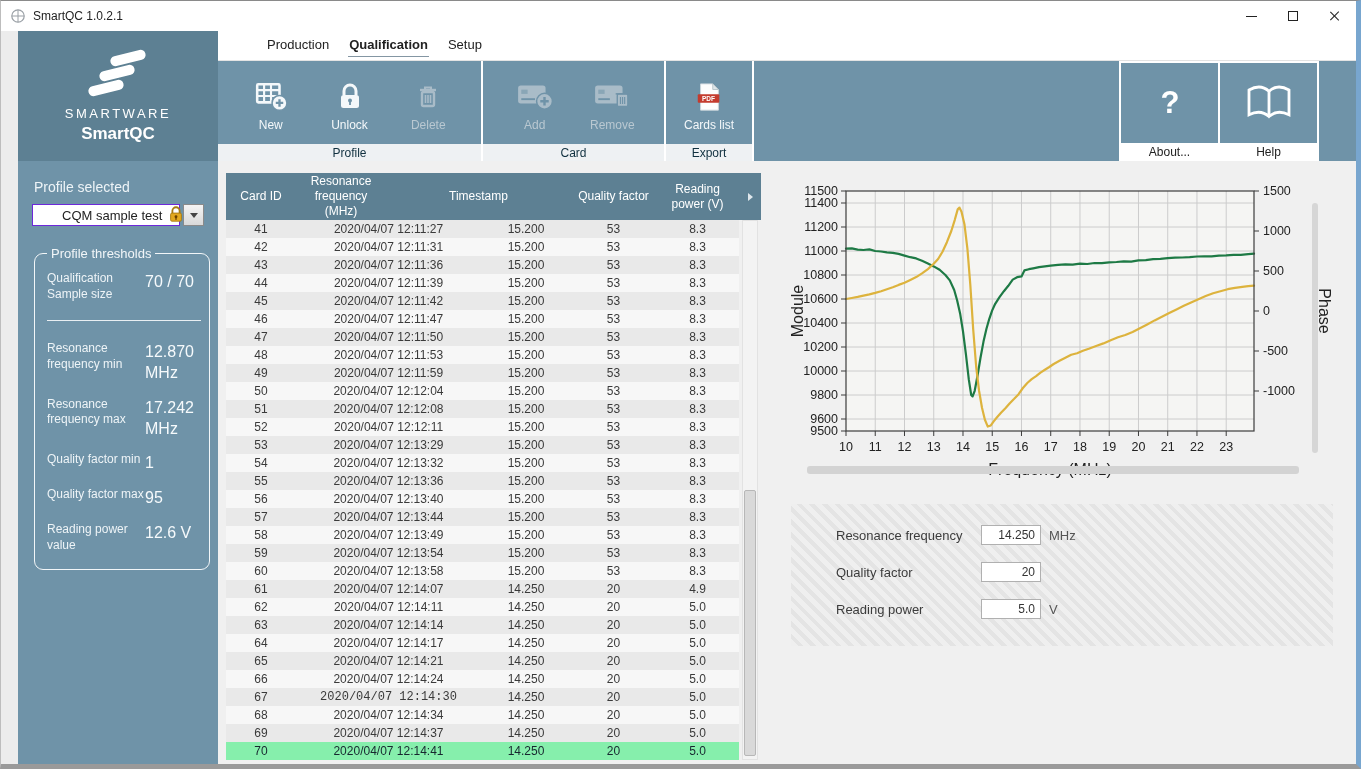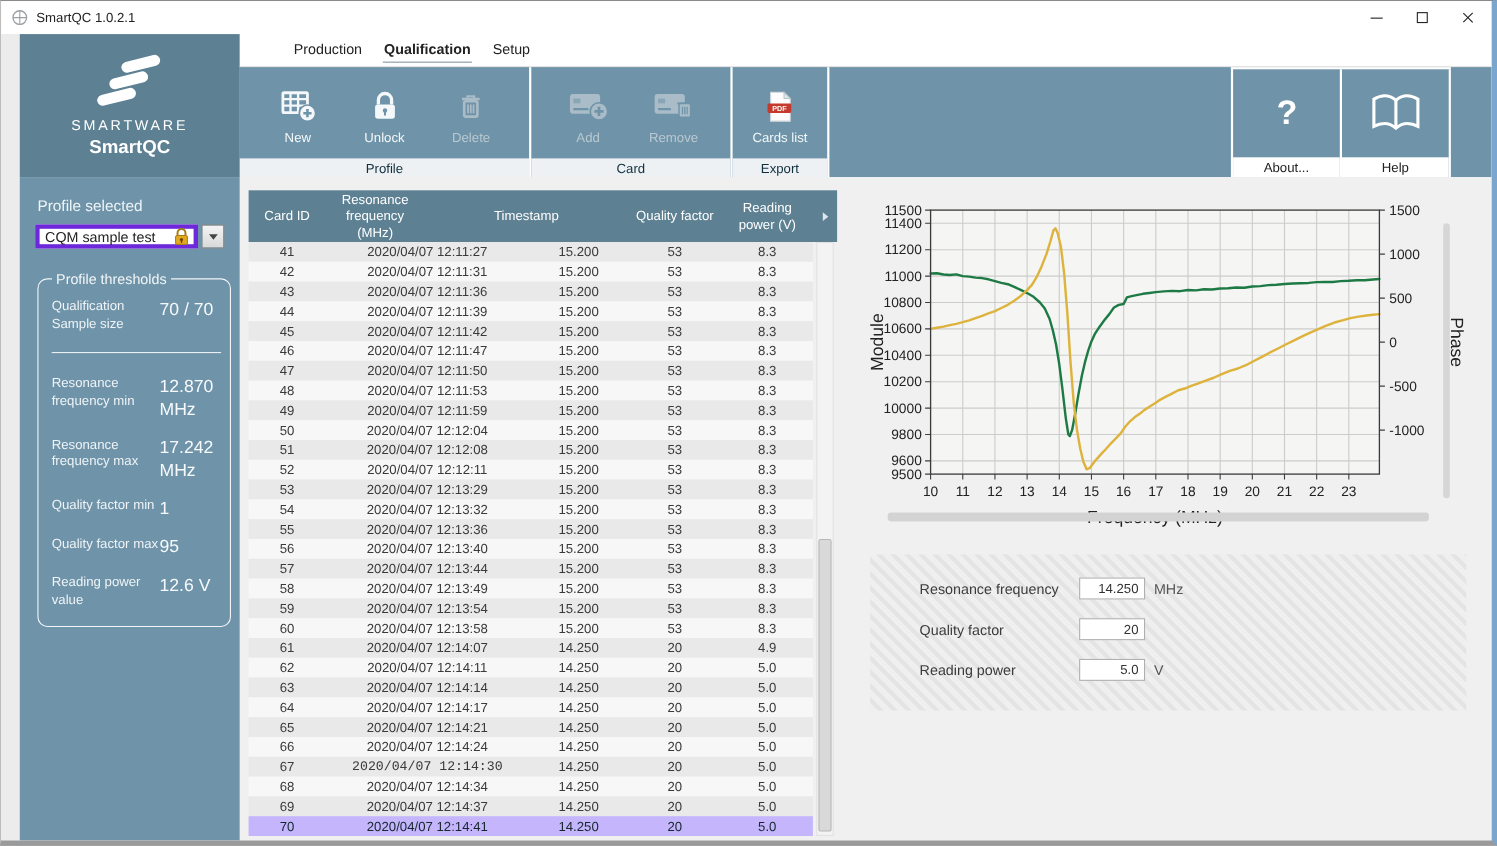--- a/index.html
+++ b/index.html
@@ -21,21 +21,21 @@
   .side-strip{position:absolute;left:0;top:30px;bottom:0;width:17px;background:#ececec;}
   .sidebar{position:absolute;left:17px;top:30px;bottom:0;width:200px;display:flex;flex-direction:column;}
   .logo-block{height:130px;background:#5d8093;display:flex;flex-direction:column;align-items:center;justify-content:center;flex:none;}
   .logo-mark{position:relative;width:64px;height:50px;margin-top:2px;}
   .logo-mark .bar{position:absolute;width:36px;height:10px;border-radius:5px;background:#fff;transform:rotate(-14deg);}
   .brand-name{color:#fff;font-size:13px;letter-spacing:2.5px;margin-top:6px;}
   .brand-product{color:#fff;font-size:17px;font-weight:bold;margin-top:3px;}
   .profile-section{flex:1;background:#6f93a8;padding:14px 0 0 14px;}
   .ps-label{color:#eef4f7;font-size:14px;margin:4px 0 9px 2px;}
   .combo-row{display:flex;align-items:center;}
-  .combo-box{position:relative;width:148px;height:22px;background:#fff;border:4px solid #6d28d9;display:flex;align-items:center;}
+  .combo-box{position:relative;width:148px;height:22px;background:#fff;border:1px solid #6d28d9;display:flex;padding-left:24px;}
   .combo-text{font-size:13px;color:#222;padding-left:5px;flex:1;white-space:nowrap;overflow:hidden;border:none;outline:none;background:transparent;width:110px;}
   .combo-lock{flex:none;margin-right:2px;}
   .combo-arrow{width:21px;height:22px;margin-left:3px;background:linear-gradient(#f4f4f4,#d9d9d9);border:1px solid #8a8a8a;display:flex;align-items:center;justify-content:center;}
   .combo-arrow .tri{width:0;height:0;border-left:4px solid transparent;border-right:4px solid transparent;border-top:5px solid #444;}
   .thresholds{margin:20px 10px 0 2px;border:1.5px solid #f2f6f8;border-radius:9px;padding:10px 8px 14px 12px;width:176px;}
   .thresholds legend{color:#f2f6f8;font-size:13px;padding:0 4px;}
   .th-item{display:flex;margin-bottom:13px;}
   .th-label{width:98px;font-size:12px;color:#eef4f7;line-height:1.3;flex:none;}
   .th-value{font-size:16px;color:#f6fafc;line-height:1.3;padding-top:1px;}
   .th-sep{height:1px;background:#e8eef2;margin:18px 0 20px 0;}
@@ -64,21 +64,21 @@
   
   .dtable{position:absolute;left:8px;top:12px;width:535px;}
   .dt-header{display:flex;height:47px;background:#5d8093;color:#fff;}
   .dt-hcell{display:flex;align-items:center;justify-content:center;text-align:center;font-size:12px;line-height:1.25;padding:0 2px;}
   .dt-harrow{display:flex;align-items:center;justify-content:center;}
   .dt-harrow .tri{width:0;height:0;border-top:4px solid transparent;border-bottom:4px solid transparent;border-left:5px solid #dfe7ec;}
   .dt-body{display:flex;flex-direction:column;height:540px;width:513px;}
   .dt-row{flex:1;display:flex;align-items:center;font-size:12px;color:#3a3a3a;}
   .dt-row.odd{background:#e9e9e9;}
   .dt-row.even{background:#f7f7f7;}
-  .dt-row.selected{background:#c4b5fd;color:#17272f;}
+  .dt-row.selected{background:#86efac;color:#17272f;}
   .dt-cell{text-align:center;}
   .dt-vscroll{position:absolute;right:3px;top:47px;width:16px;height:540px;background:#f3f3f3;border:1px solid #e2e2e2;}
   .dt-thumb{position:absolute;left:1px;right:1px;top:269px;height:266px;background:#d9d9d9;border:1px solid #b7b7b7;border-radius:2px;}
   
   .chart-svg{position:absolute;left:570px;top:12px;}
   .chart-vbar{position:absolute;left:1094px;top:42px;width:6px;height:250px;background:#d6d6d6;border-radius:3px;}
   .chart-hbar{position:absolute;left:589px;top:305px;width:492px;height:8px;background:#d3d3d3;border-radius:3px;}
   
   .mpanel{position:absolute;left:573px;top:343px;width:542px;height:142px;
     background:repeating-linear-gradient(45deg,#efefef 0 5px,#e4e4e4 5px 9px);}

